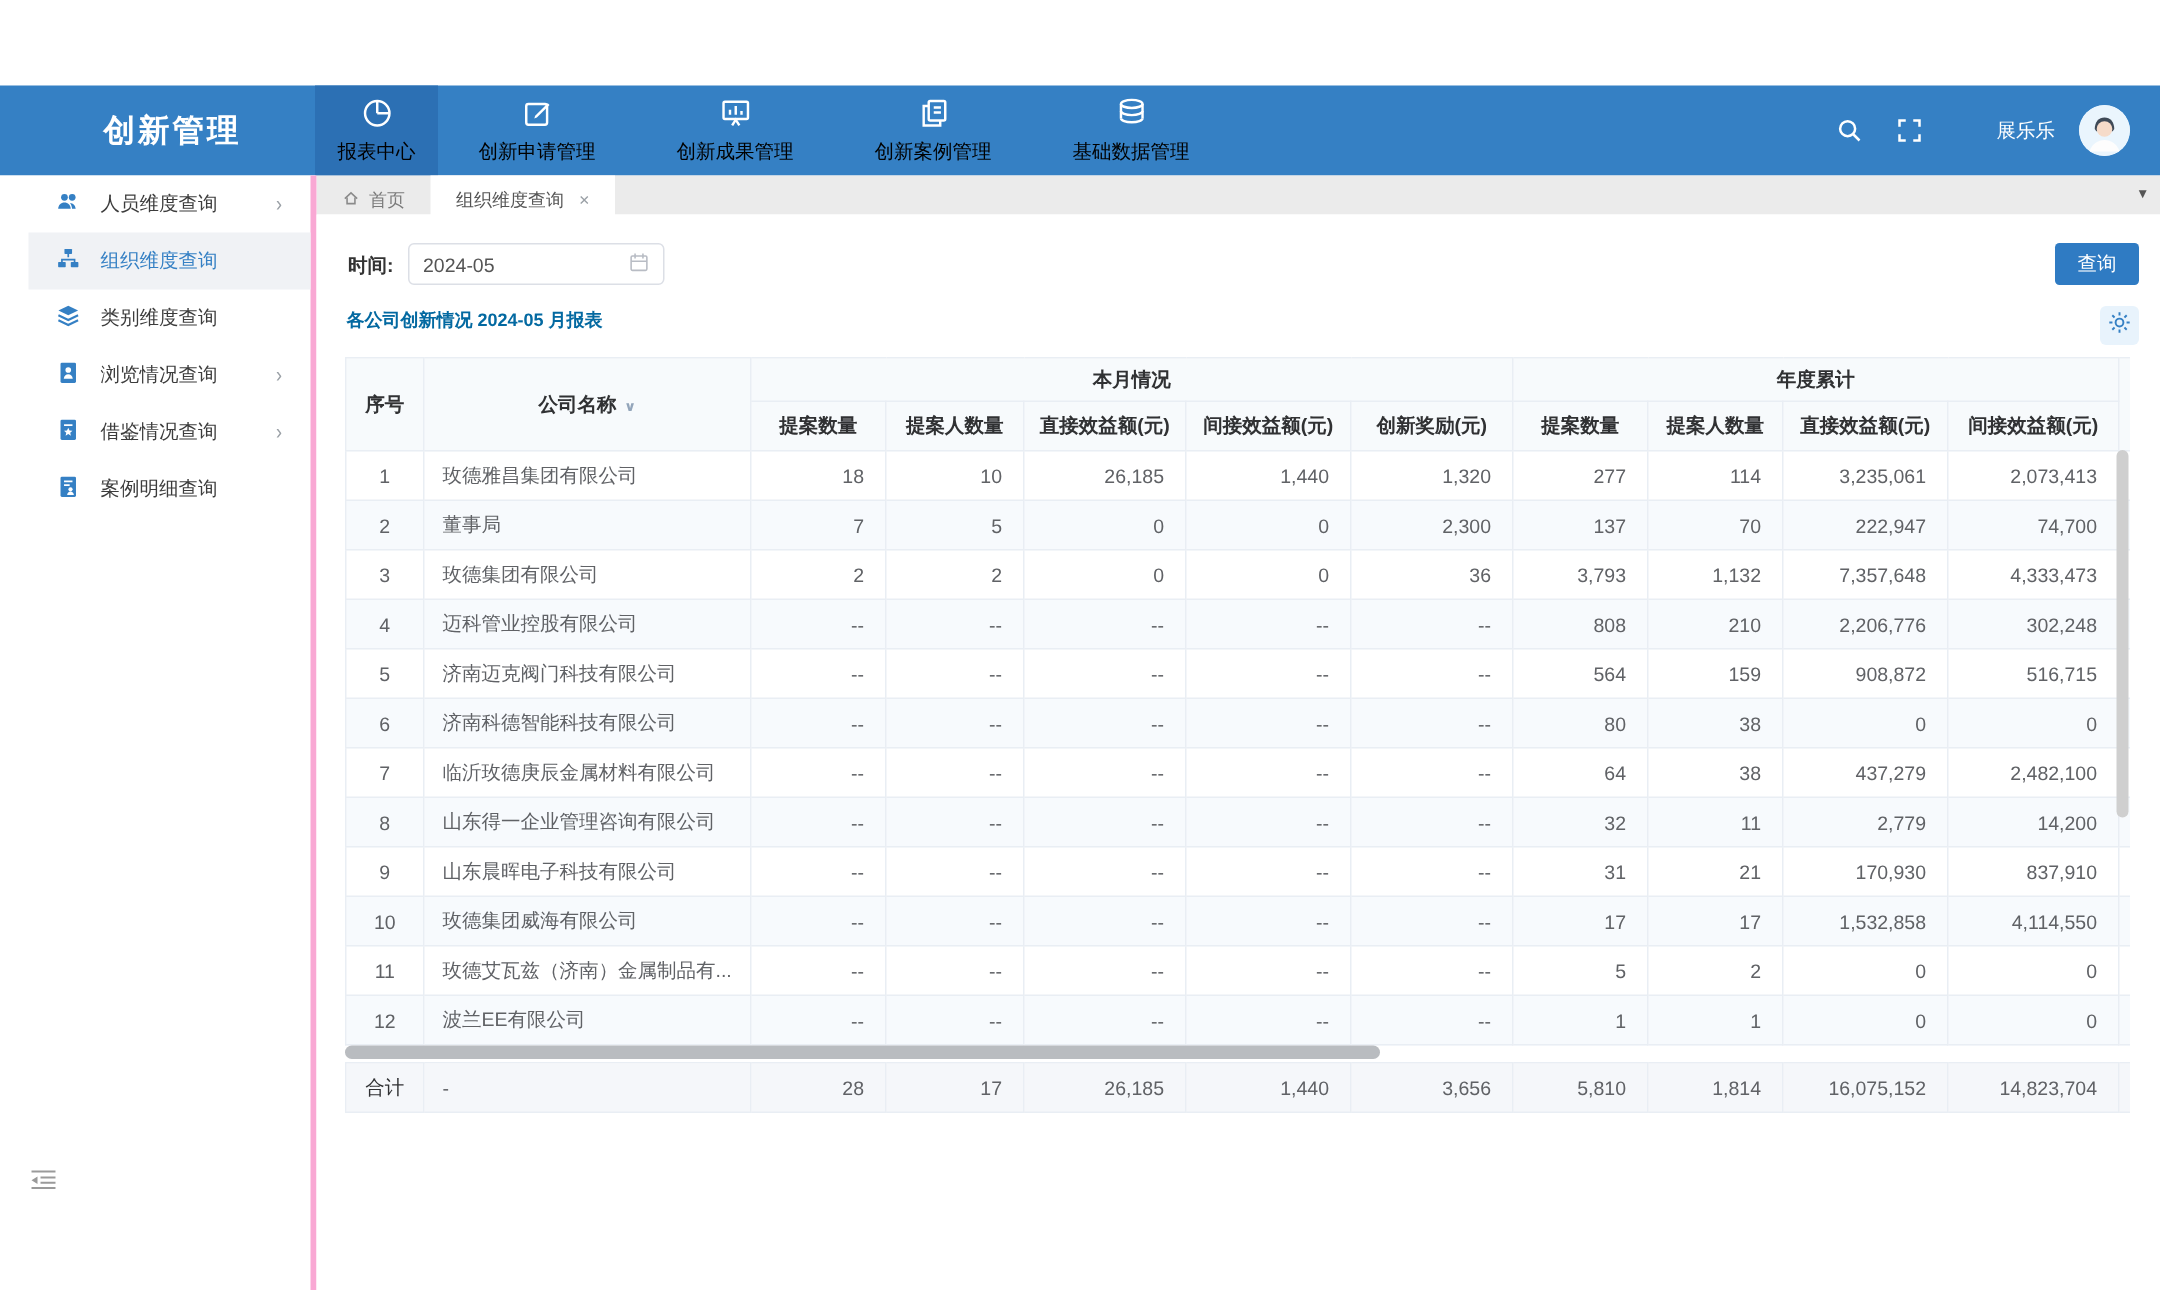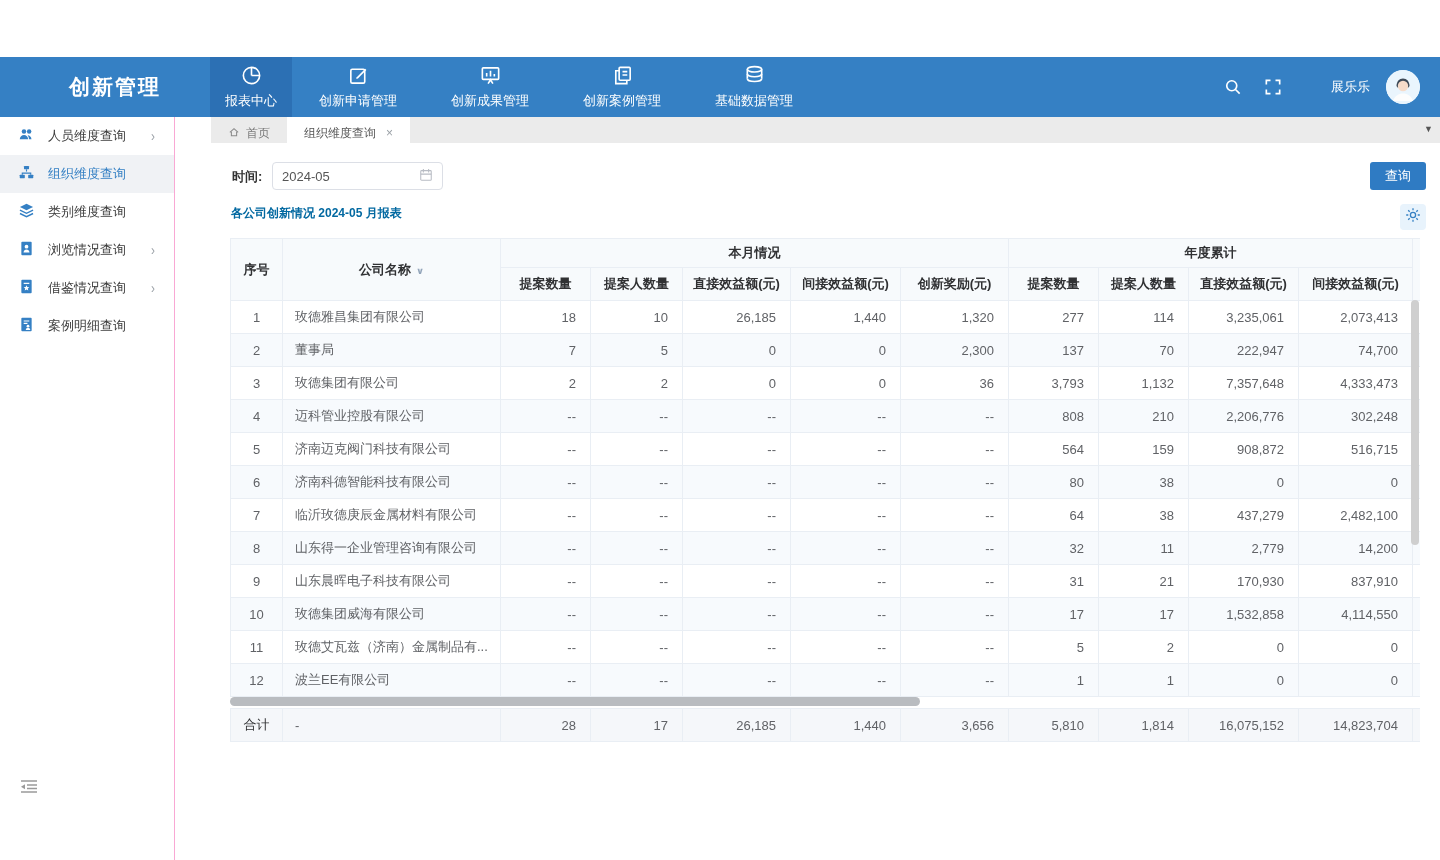--- a/index.html
+++ b/index.html
@@ -3,38 +3,38 @@
 <meta charset="utf-8">
 <style>
   * { margin:0; padding:0; box-sizing:border-box; }
   html,body { width:1440px; height:860px; background:#fff; font-family:"Liberation Sans","DejaVu Sans",sans-serif; overflow:hidden; }
   .page { position:relative; width:1440px; height:860px; background:#fff; }
 
   
   .header { position:absolute; top:57px; left:0; width:1440px; height:60px; background:#3580c4; display:flex; align-items:stretch; }
   .brand { width:210px; display:flex; align-items:center; justify-content:center; color:#fff; font-size:21px; font-weight:bold; letter-spacing:2px;padding-left:20px; }
   .nav { display:flex; }
-  .nav-item { display:flex; flex-direction:column; align-items:center; justify-content:center; gap:2px; padding:0 27px; color:#ffffff; font-size:13px; cursor:pointer; white-space:nowrap; }
+  .nav-item { display:flex; flex-direction:column; align-items:center; justify-content:center; gap:2px; padding:0 27px; color:#000000; font-size:13px; cursor:pointer; white-space:nowrap; }
   .nav-item.first { padding:0 15px; }
   .nav-item.active { background:#2c70b4; }
   .nav-item svg { width:23px; height:23px; }
   .header-right { margin-left:auto; display:flex; align-items:center; padding-right:20px; }
   .hr-icon { width:20px; height:20px; margin-right:20px; cursor:pointer; }
   .username { color:#fff; font-size:13px; margin:0 16px 0 28px; cursor:pointer; }
   .avatar { width:34px; height:34px; border-radius:50%; overflow:hidden; background:#eaf5fd; cursor:pointer; }
 
   
   .tabbar { position:absolute; top:117px; left:211px; width:1229px; height:26px; background:#ebebeb; display:flex; }
   .tab { height:26px; display:flex; align-items:center; gap:6px; padding:16px 17px; font-size:12px; color:#7b7b7b; cursor:pointer; }
   .tab.active { background:#fff; color:#555; }
   .tab .close-x { color:#9aa0a6; font-size:12px; margin-left:4px; }
   .tab-caret { position:absolute; right:7px; top:7px; font-size:9px; color:#555; cursor:pointer; }
 
   
-  .sidebar { position:absolute; top:117px; left:0; width:175px; height:743px; background:#fff; border-right:1px solid #f9a8d4; }
+  .sidebar { position:absolute; top:117px; left:0; width:211px; height:743px; background:#fff; border-right:4px solid #f9a8d4;padding-left:19px; }
   .side-item { height:38px; display:flex; align-items:center; gap:14px; padding:0 19px; font-size:13px; color:#3c3c3c; cursor:pointer; }
   .side-item svg { width:15px; height:15px; flex:0 0 15px; }
   .side-item.selected { background:#f0f2f5; color:#3580c4; }
   .side-item .chev { margin-left:auto; color:#9aa0a6; font-size:12px; transform:scaleY(1.2); }
   .collapse-btn { position:absolute; left:20px; top:662px; width:18px; height:16px; cursor:pointer; }
 
   
   .main { position:absolute; top:143px; left:211px; width:1229px; height:717px; background:#fff; }
   .filter-label { position:absolute; left:21px; top:25px; font-size:13px; font-weight:bold; color:#333; }
   .date-input { position:absolute; left:61px; top:19px; width:171px; height:28px; border:1px solid #dcdfe6; border-radius:4px; background:#fff; display:flex; align-items:center; padding:0 9px; font-size:13px; color:#555; cursor:text; }

